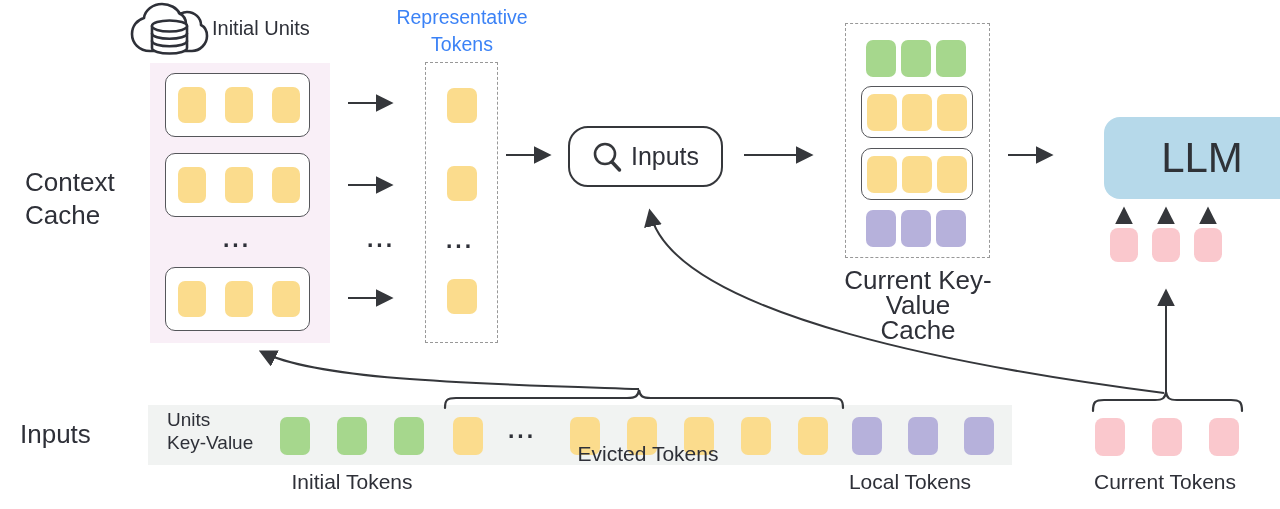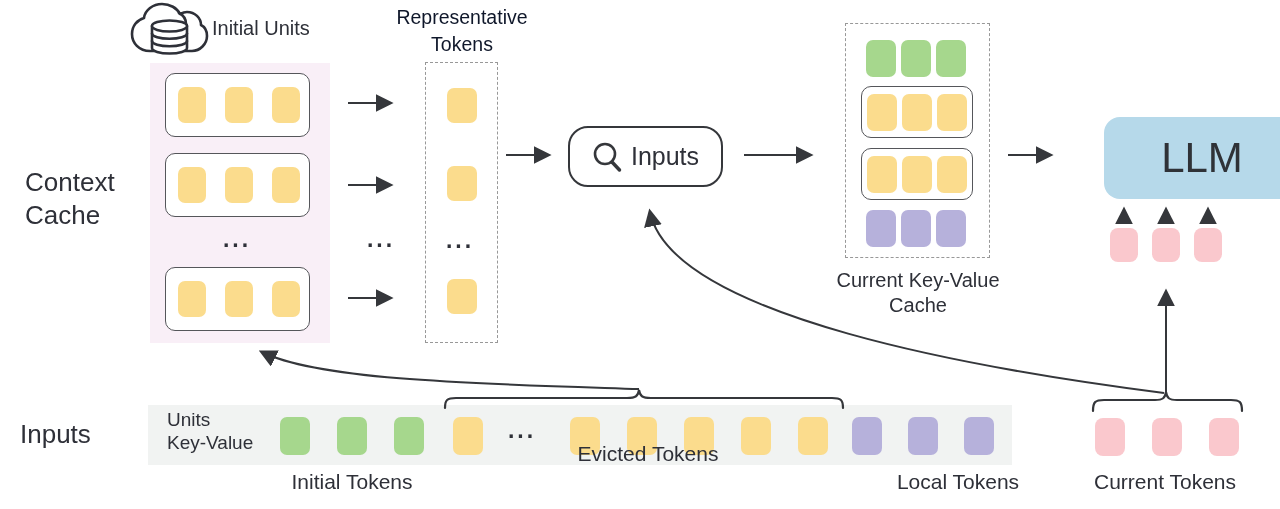--- a/index.html
+++ b/index.html
@@ -5,21 +5,21 @@
   * { margin:0; padding:0; box-sizing:border-box; }
   html,body { background:#ffffff; }
   body { font-family:"Liberation Sans","DejaVu Sans",sans-serif; color:#2e3038; }
   .stage { position:relative; width:1280px; height:509px; background:#ffffff; overflow:hidden; }
 
   .abs { position:absolute; }
 
   
   .big-label { font-size:26px; line-height:33px; color:#2e3038; }
   .title-label { font-size:20px; color:#2e3038; }
-  .small-title { font-size:19.5px; line-height:27px; text-align:center; color:#0f172a; }
+  .small-title { font-size:19.5px; line-height:27px; text-align:center; color:#3b82f6; }
   .caption { font-size:21px; color:#2e3038; text-align:center; }
   .ellipsis { font-weight:bold; font-size:23px; letter-spacing:3px; color:#2e3038; text-align:center; }
 
   
   .memory-panel { left:150px; top:63px; width:180px; height:280px; }
   .mem-unit { position:absolute; left:15px; width:145px; height:64px; background:#ffffff;
               border:1.4px solid #55565a; border-radius:10px; display:flex; align-items:center;
               padding-left:12px; gap:19px; }
   .token { display:inline-block; border-radius:7px; flex:0 0 auto; }
   .mem-unit .token { width:28px; height:36px; }
@@ -174,30 +174,30 @@
   <div class="abs big-label" style="left:25px; top:166px;">
     <div>Context</div>
     <div>Cache</div>
   </div>
 
   <div class="abs small-title" style="left:372px; top:4px; width:180px;">
     <div>Representative</div>
     <div>Tokens</div>
   </div>
 
-  <div class="abs" style="left:818px; top:268px; width:200px; text-align:center; font-size:20px; line-height:25px;">
+  <div class="abs" style="left:818px; top:268px; width:200px; text-align:center; font-size:26px; line-height:25px;">
     <div>Current Key-Value</div>
     <div>Cache</div>
   </div>
 
   <div class="abs big-label" style="left:20px; top:418px;">Inputs</div>
 
   <div class="abs caption" style="left:262px; top:470px; width:180px;text-align:center;">Initial Tokens</div>
   <div class="abs caption" style="left:558px; top:442px; width:180px;">Evicted Tokens</div>
-  <div class="abs caption" style="left:868px; top:470px; width:180px;">Local Tokens</div>
+  <div class="abs caption" style="left:820px; top:470px; width:180px;">Local Tokens</div>
   <div class="abs caption" style="left:1075px; top:470px; width:180px;">Current Tokens</div>
 
   <svg class="abs" style="left:0; top:0; pointer-events:none;" width="1280" height="509" viewBox="0 0 1280 509">
     <defs>
       <marker id="ah" viewBox="0 0 10 10" refX="8" refY="5" markerWidth="9" markerHeight="9" orient="auto-start-reverse">
         <path d="M0,0 L10,5 L0,10 Z" fill="#35373b"></path>
       </marker>
     </defs>
 
     <g stroke="#2e3038" stroke-width="2.6" fill="#ffffff" stroke-linejoin="round" stroke-linecap="round">

